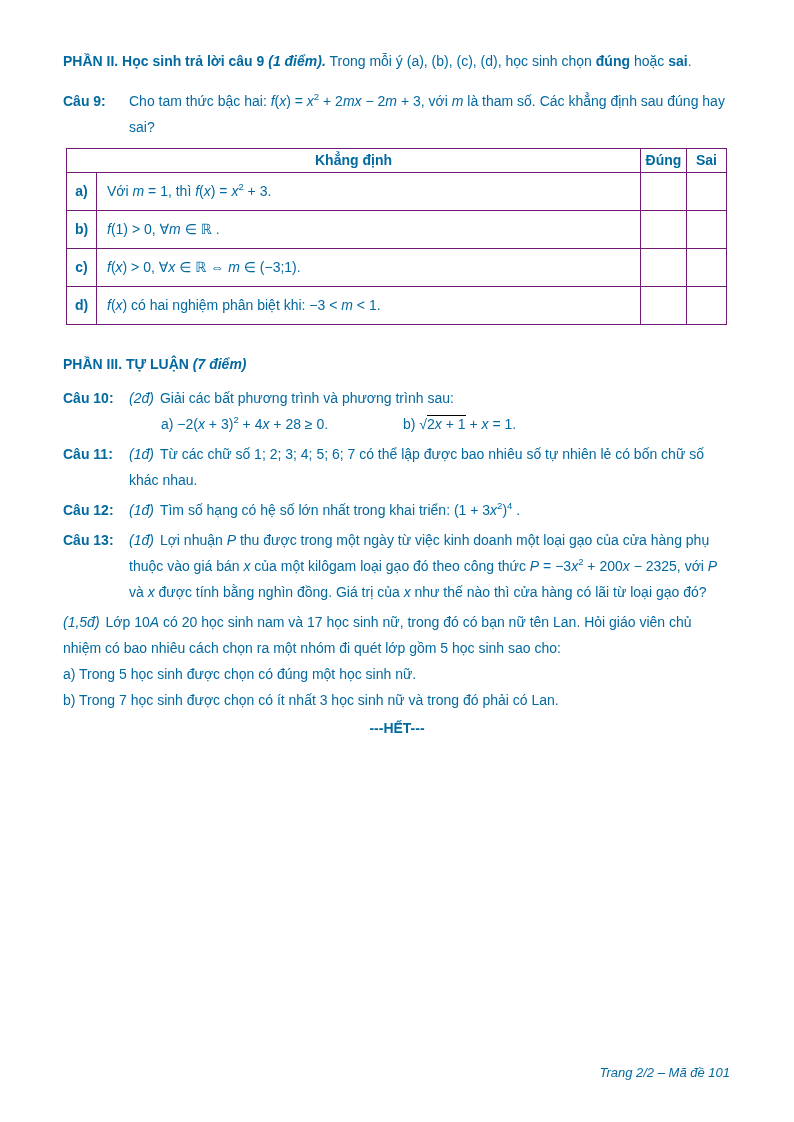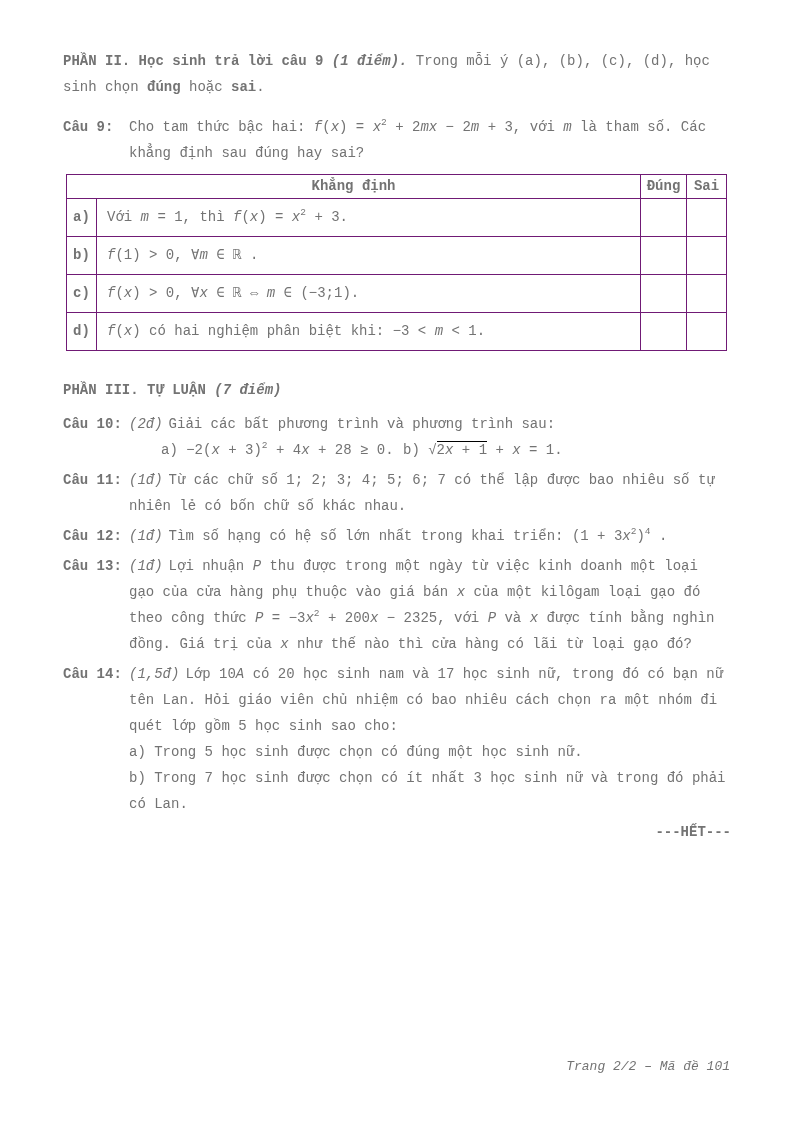--- a/index.html
+++ b/index.html
@@ -3,24 +3,24 @@
 <meta charset="utf-8">
 <style>
   * { box-sizing: border-box; }
   html, body { margin: 0; padding: 0; background: #e8e8e8; }
   .page {
     width: 794px; height: 1122px;
     margin: 0 auto;
     background: #ffffff;
     position: relative;
     padding: 48px 63px 0 63px;
-    font-family: Liberation Mono, monospace;
+    font-family: Liberation Sans, sans-serif;
     font-size: 14px;
     line-height: 26px;
-    color: #737373;
+    color: #0369a1;
     overflow: hidden;
   }
   p { margin: 0; }
   b { font-weight: bold; }
   i { font-style: italic; }
   sup { font-size: 0.68em; line-height: 0; }
 
   .part-heading { margin: 0 0 14px 0; }
   .part-heading.p3 { margin-top: 26px; margin-bottom: 8px; }
 
@@ -42,26 +42,26 @@
   }
   .kd th, .kd td { border: 1px solid #701a75; }
   .kd th { font-weight: bold; text-align: center; padding: 1px 4px; }
   .kd td.lbl { width: 30px; text-align: center; font-weight: bold; padding: 4px 2px; }
   .kd td.stmt { padding: 8px 10px; }
   .kd td.chk-dung { width: 46px; }
   .kd td.chk-sai { width: 40px; }
 
   .table-wrap { margin-bottom: 24px; }
 
-  .end-marker { text-align: right; font-weight: bold; margin-top: 2px; }
+  .end-marker { text-align: center; font-weight: bold; margin-top: 2px; }
 
   .footer {
     position: absolute;
     right: 64px;
-    bottom: 42px;
+    bottom: 36px;
     font-style: italic;
     font-size: 13px;
   }
 </style>
 </head>
 <body>
 
 <div class="page">
 
   <p class="part-heading"><b>PHẦN II. Học sinh trả lời câu 9 </b><b><i>(1 điểm).</i></b><span> Trong mỗi ý (a), (b), (c), (d), học sinh chọn </span><b>đúng</b><span> hoặc </span><b>sai</b><span>.</span></p>
@@ -137,21 +137,20 @@
   </div>
 
   <div class="q">
     <div class="q-label">Câu 13:</div>
     <div class="q-body">
       <span class="pts">(1đ)</span><span>Lợi nhuận <i>P</i> thu được trong một ngày từ việc kinh doanh một loại gạo của cửa hàng phụ thuộc vào giá bán <i>x</i> của một kilôgam loại gạo đó theo công thức <i>P</i> = −3<i>x</i><sup>2</sup> + 200<i>x</i> − 2325, với <i>P</i> và <i>x</i> được tính bằng nghìn đồng. Giá trị của <i>x</i> như thế nào thì cửa hàng có lãi từ loại gạo đó?</span>
     </div>
   </div>
 
   <div class="q">
-    <div class="q-label">Câu 14:</div>
     <div class="q-body">
       <span class="pts">(1,5đ)</span><span>Lớp 10<i>A</i> có 20 học sinh nam và 17 học sinh nữ, trong đó có bạn nữ tên Lan. Hỏi giáo viên chủ nhiệm có bao nhiêu cách chọn ra một nhóm đi quét lớp gồm 5 học sinh sao cho:</span>
       <div>a) Trong 5 học sinh được chọn có đúng một học sinh nữ.</div>
       <div>b) Trong 7 học sinh được chọn có ít nhất 3 học sinh nữ và trong đó phải có Lan.</div>
     </div>
   </div>
 
 
   <p class="end-marker">---HẾT---</p>
 

